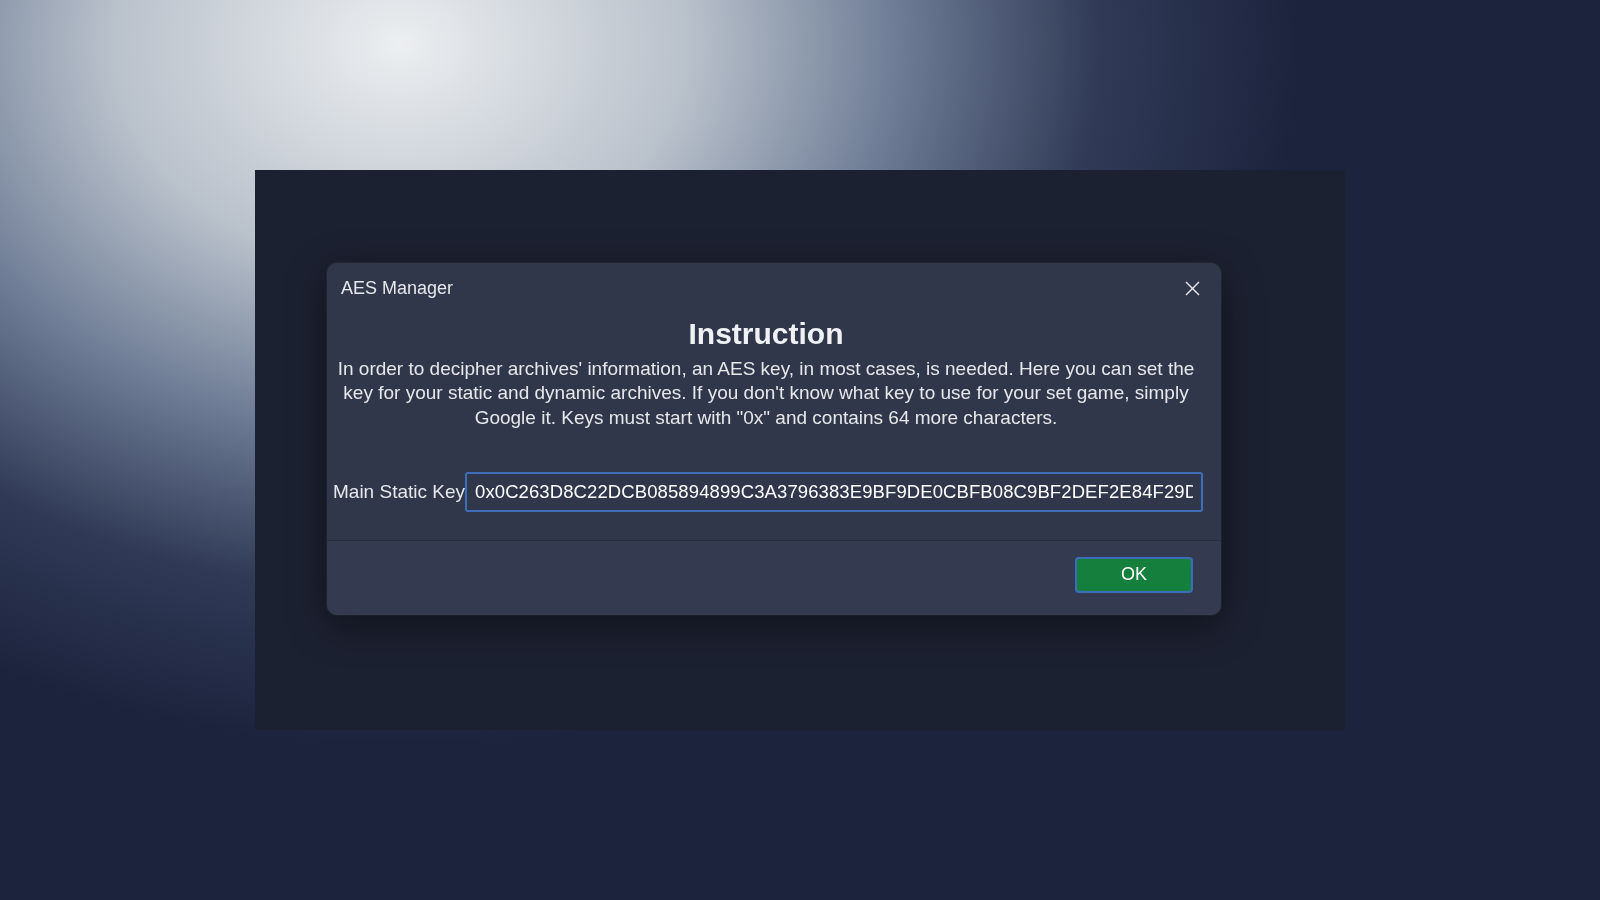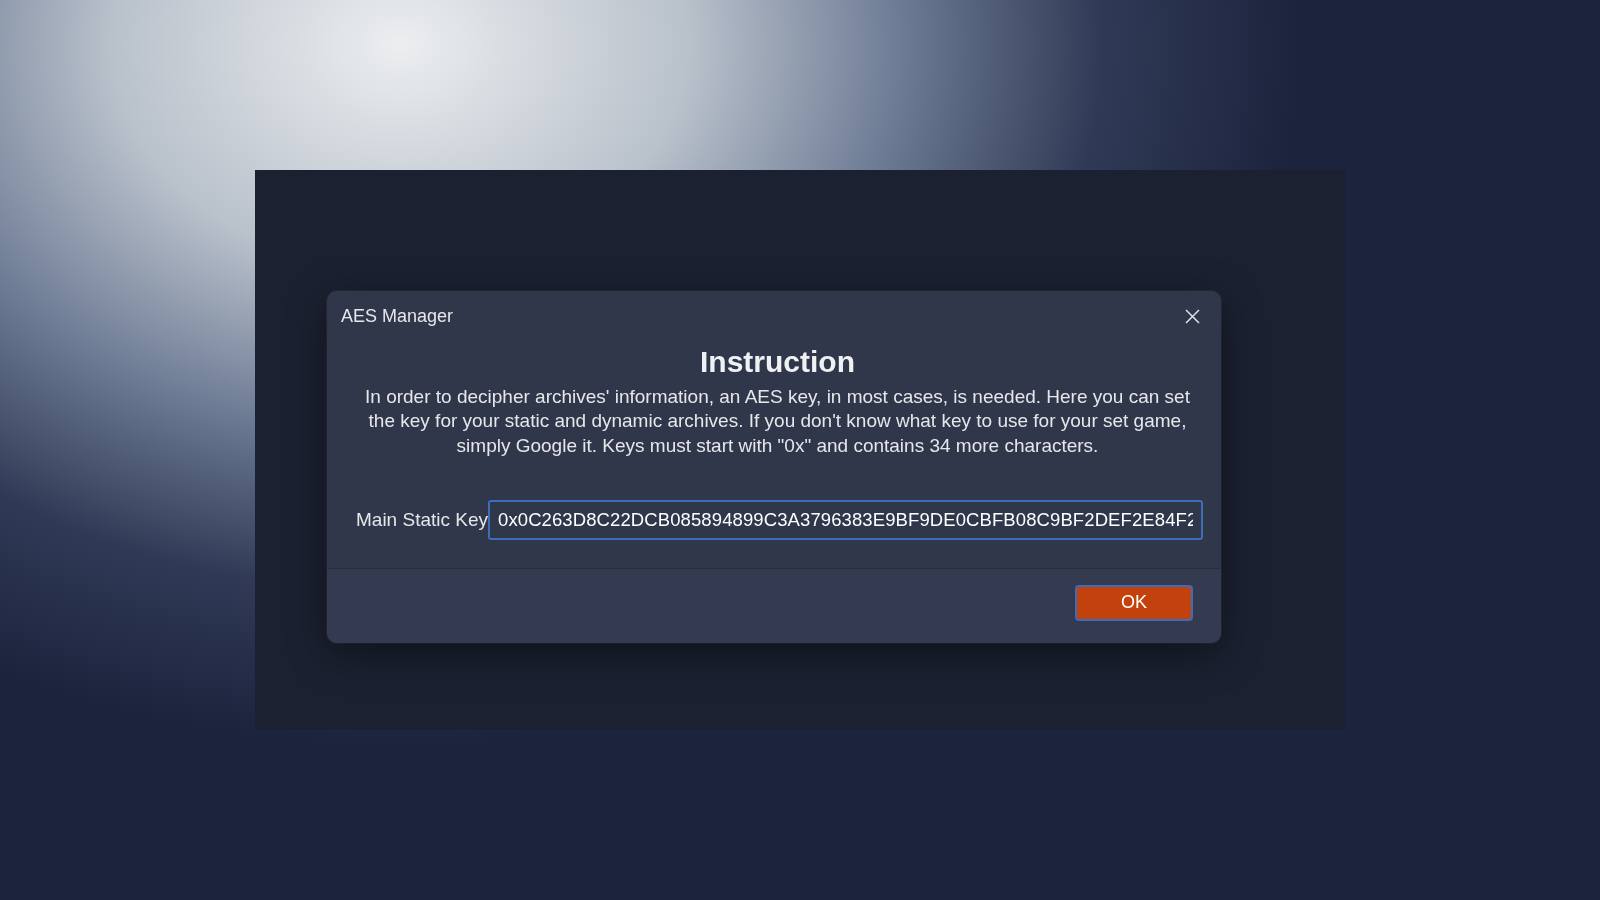--- a/index.html
+++ b/index.html
@@ -27,21 +27,20 @@
   .dialog {
     position: absolute;
     left: 327px;
     top: 263px;
     width: 894px;
     border-radius: 10px;
     background: #31374b;
     box-shadow: 0 10px 40px rgba(0,0,0,0.45), 0 0 0 1px rgba(255,255,255,0.05);
     overflow: hidden;
     color: #e6e7ea;
-    margin-top: 28px;
   }
   .dialog-header {
     display: flex;
     align-items: center;
     justify-content: space-between;
     padding: 10px 14px 0 14px;
     height: 40px;
   }
   .dialog-title {
     font-size: 18px;
@@ -52,21 +51,21 @@
     width: 30px;
     height: 30px;
     display: flex;
     align-items: center;
     justify-content: center;
     cursor: pointer;
     color: #e6e7ea;
   }
   .close-btn svg { display: block; }
   .dialog-body {
-    padding: 10px 18px 28px 25px;
+    padding: 10px 18px 28px 2px;
     border-bottom: 1px solid rgba(0,0,0,0.15);
   }
   .heading {
     text-align: center;
     font-size: 30px;
     font-weight: 600;
     margin-top: 4px;
     margin-bottom: 6px;
     color: #f0f1f4;
   }
@@ -103,21 +102,21 @@
   }
   .dialog-footer {
     background: #343a50;
     padding: 16px 28px 22px 28px;
     display: flex;
     justify-content: flex-end;
   }
   .ok-btn {
     min-width: 118px;
     height: 36px;
-    background: #c2410c;
+    background: #15803d;
     border: 2px solid #3d6db8;
     border-radius: 4px;
     color: #ffffff;
     font-size: 18px;
     cursor: pointer;
     font-family: inherit;
   }
 </style>
 </head>
 <body>
@@ -131,21 +130,21 @@
       <div class="close-btn">
         <svg width="15" height="15" viewBox="0 0 15 15">
           <line x1="1" y1="1" x2="14" y2="14" stroke="#e6e7ea" stroke-width="1.4"></line>
           <line x1="14" y1="1" x2="1" y2="14" stroke="#e6e7ea" stroke-width="1.4"></line>
         </svg>
       </div>
     </div>
 
     <div class="dialog-body">
       <div class="heading">Instruction</div>
-      <div class="instruction-text">In order to decipher archives' information, an AES key, in most cases, is needed. Here you can set the key for your static and dynamic archives. If you don't know what key to use for your set game, simply Google it. Keys must start with "0x" and contains 34 more characters.</div>
+      <div class="instruction-text">In order to decipher archives' information, an AES key, in most cases, is needed. Here you can set the key for your static and dynamic archives. If you don't know what key to use for your set game, simply Google it. Keys must start with "0x" and contains 64 more characters.</div>
 
       <div class="field-row">
         <div class="field-label">Main Static Key</div>
         <input type="text" class="key-input" value="0x0C263D8C22DCB085894899C3A3796383E9BF9DE0CBFB08C9BF2DEF2E84F29D74" style="">
       </div>
     </div>
 
     <div class="dialog-footer">
       <button class="ok-btn">OK</button>
     </div>

